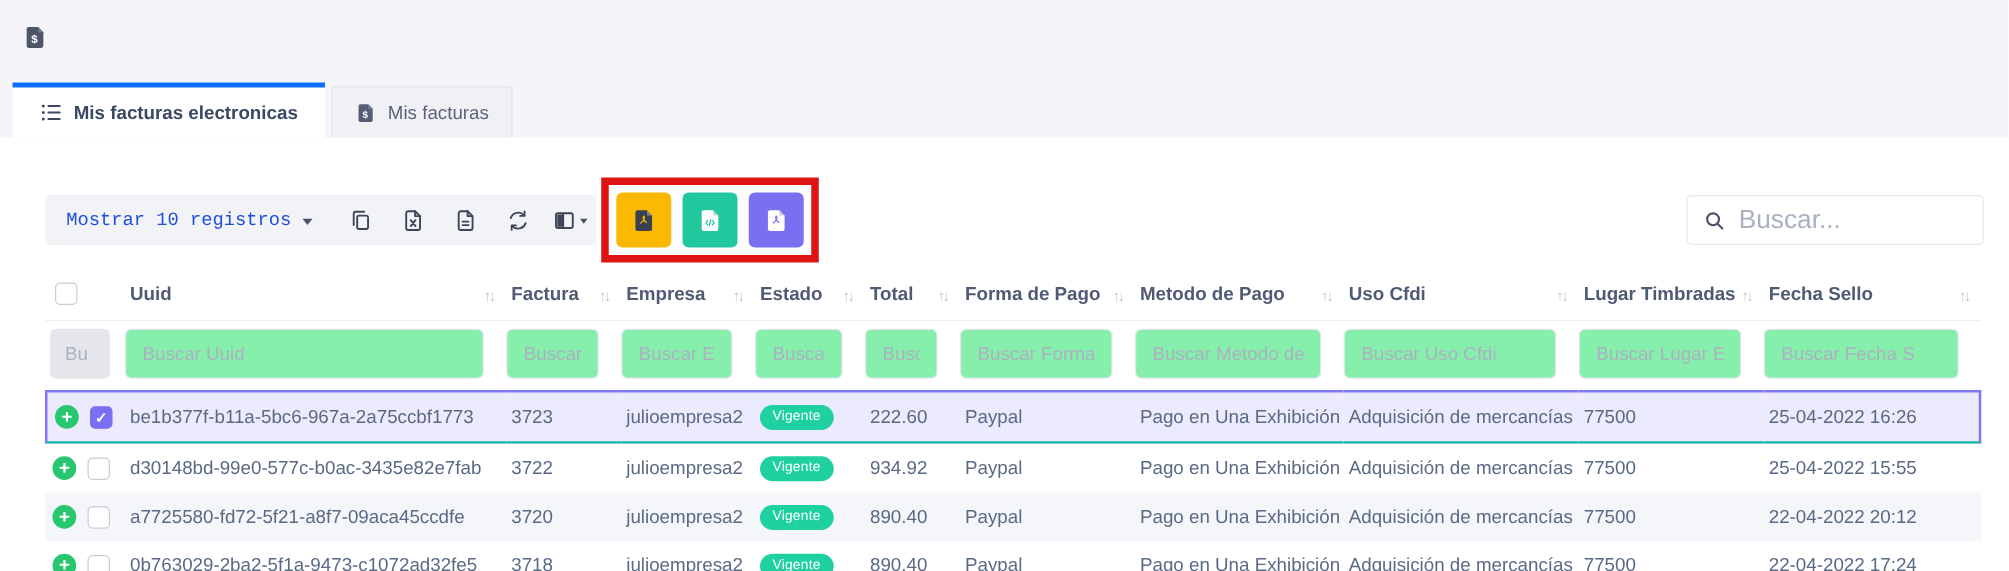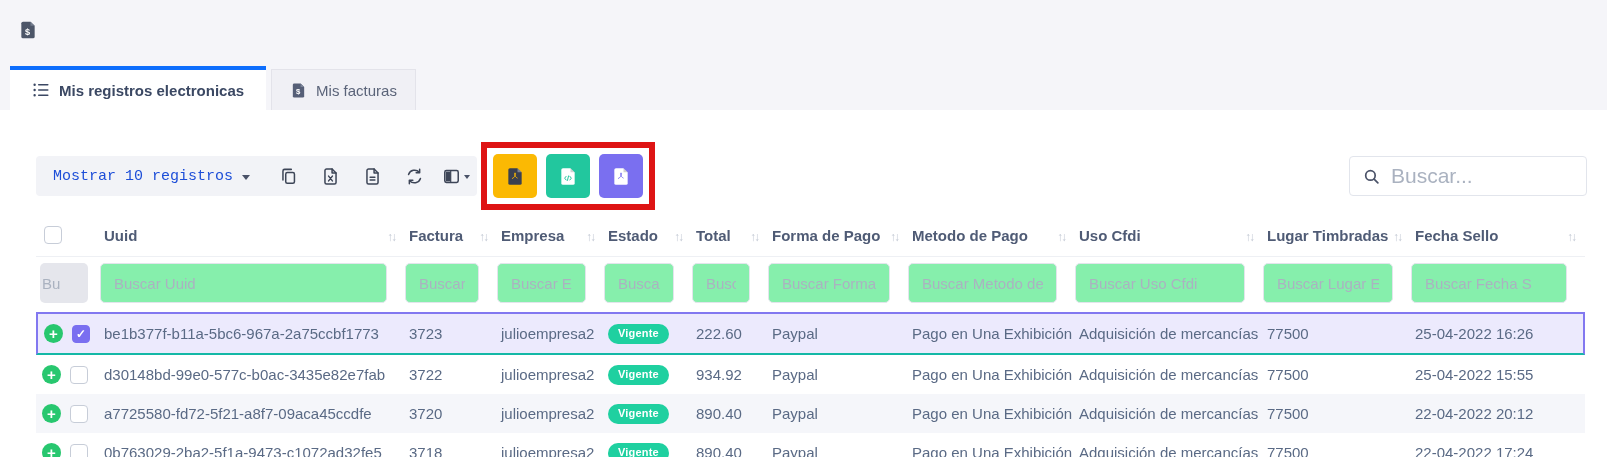--- a/index.html
+++ b/index.html
@@ -36,38 +36,38 @@
   input::placeholder { color:#aab2c0; opacity:1; }
 
   
   table { border-collapse:separate; border-spacing:0; table-layout:fixed; width:1549px; margin-top:8px; }
   th { padding:8px 10px 12px 4px; font-size:15px; font-weight:700; color:#4f5b75; text-align:left; border-bottom:1px solid #eef0f4; white-space:nowrap; overflow:hidden; cursor:pointer;margin-left:24px; }
   th .sort { float:right; color:#c3c9d4; font-size:12px; font-weight:400; letter-spacing:-2px; margin-top:3px; }
   th.sel-col { padding-left:6px; }
 
   .filter-row td { padding:6px 18px 9px 0; }
   .filter-row input { width:100%; height:40px; border:1px solid #e2e5ec; border-radius:5px; padding:0 13px; font-size:15px; color:#4a5268; font-family:inherit; background:#86efac; outline:none; }
-  .filter-row input.filter-disabled { width:48px; background:#e5e6ec; border:none; margin-left:4px; padding:0 2px; }
+  .filter-row input.filter-disabled { width:48px; background:#e5e6ec; border:none; margin-left:4px; padding:0 12px; }
 
   tbody td { padding:9px 10px 9px 4px; font-size:15px; color:#5a6a85; white-space:nowrap; overflow:hidden; height:37px; }
   tbody tr:nth-child(odd) td { background:#f5f6fa; }
   tbody tr:nth-child(even) td { background:#fff; }
   tbody tr.selected td { background:#eceafd; border-top:2px solid #8278f0; border-bottom:2px solid #14b8a6; }
   tbody tr.selected td:first-child { border-left:2px solid #8278f0; }
   tbody tr.selected td:last-child { border-right:2px solid #8278f0; }
 
   .sel-inner { display:flex; align-items:center; gap:9px; padding-left:2px; }
   .plus { width:19px; height:19px; border-radius:50%; background:#28c76f; color:#fff; display:flex; align-items:center; justify-content:center; font-size:15px; font-weight:700; line-height:1; cursor:pointer; flex:0 0 auto; }
   .plus::before { content:"+"; margin-top:-1px; }
   .checkbox { width:18px; height:18px; border-radius:4px; border:1.5px solid #c7cdd8; background:#fff; display:flex; align-items:center; justify-content:center; cursor:pointer; flex:0 0 auto; }
   .checkbox.checked { background:#7a6ff0; border-color:#7a6ff0; }
   .checkbox.checked::after { content:"✓"; color:#fff; font-size:12px; font-weight:700; line-height:1; }
   th .checkbox { margin-left:2px; }
 
-  .badge { display:inline-block; background:#1fd0a0; color:#fff; font-size:11px; font-weight:700; padding:4px 10px 5px; border-radius:10px; letter-spacing:.2px; line-height:1; }
+  .badge { display:inline-block; background:#1fd0a0; color:#fff; font-size:11px; font-weight:400; padding:4px 10px 5px; border-radius:10px; letter-spacing:.2px; line-height:1; }
 
   svg { display:block; }
 </style>
 </head>
 <body>
 
 <div class="page">
 
   <div class="top-region">
     <div class="title-bar">
@@ -81,21 +81,21 @@
     </div>
 
     <div class="tabs">
       <div class="tab active">
         <span>
           <svg viewBox="0 0 24 24" width="18" height="18" fill="none" stroke="#3b4863" stroke-width="2.2" stroke-linecap="round">
               <path d="M9 5h12M9 12h12M9 19h12"></path>
               <path d="M3.5 5h.01M3.5 12h.01M3.5 19h.01" stroke-width="3.2"></path>
             </svg>
         </span>
-        <span>Mis registros electronicas</span>
+        <span>Mis facturas electronicas</span>
       </div>
       <div class="tab inactive">
         <span>
           <svg viewBox="0 0 24 24" width="17" height="17">
               <path d="M6 2h9l5 5v13a2 2 0 0 1-2 2H6a2 2 0 0 1-2-2V4a2 2 0 0 1 2-2z" fill="#565f77"></path>
               <path d="M15 2v5h5z" fill="#7c8499"></path>
               <text x="11.5" y="17.5" font-size="11" fill="#fff" text-anchor="middle" font-weight="bold" font-family="Liberation Sans, sans-serif">$</text>
             </svg>
         </span>
         <span>Mis facturas</span>

